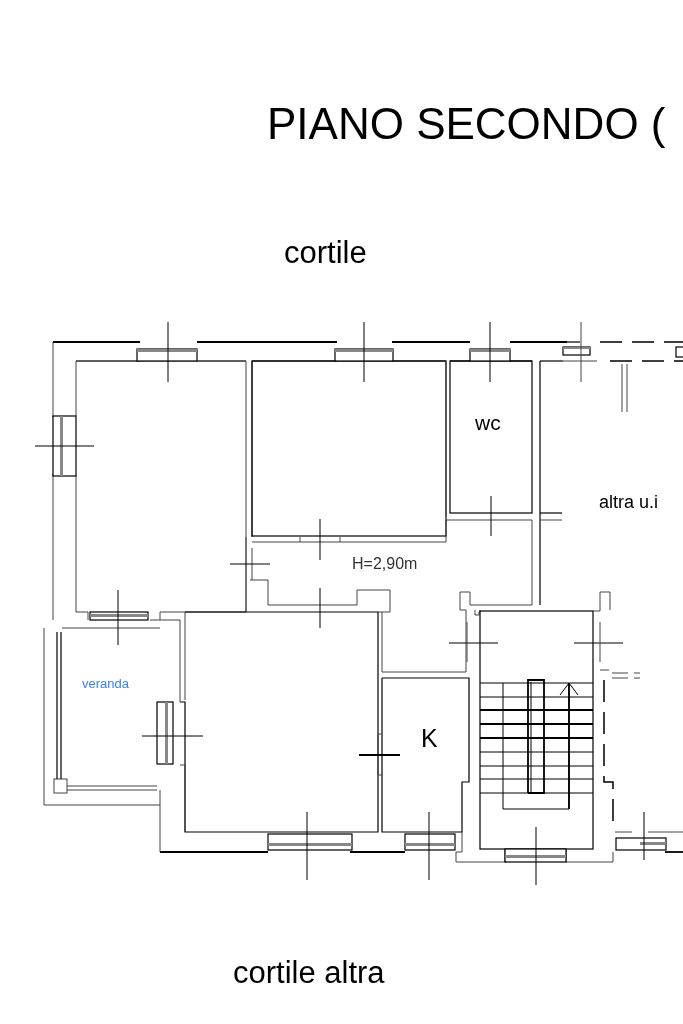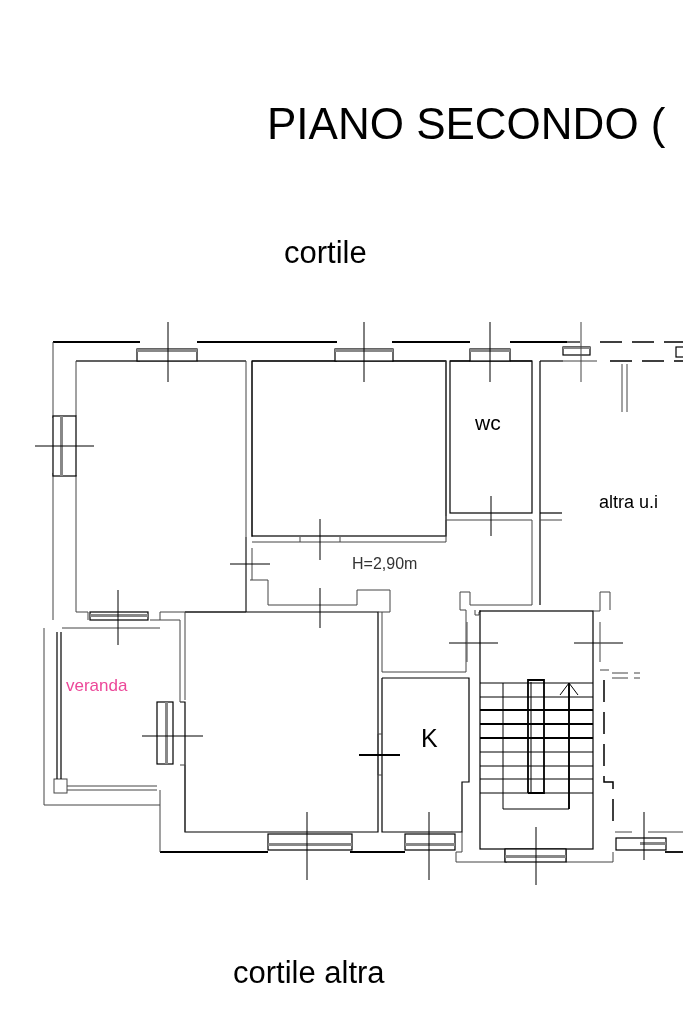--- a/index.html
+++ b/index.html
@@ -6,21 +6,21 @@
   body { width: 683px; height: 1024px; position: relative; overflow: hidden;
          font-family: "Liberation Sans", sans-serif; color: #000; }
   .title { position: absolute; left: 267px; top: 102px; font-size: 44px;
            white-space: nowrap; letter-spacing: 0px; line-height: 1; }
   .label { position: absolute; white-space: nowrap; line-height: 1; }
   .top-yard { left: 284px; top: 237px; font-size: 31px; }
   .bottom-yard { left: 233px; top: 957px; font-size: 31px; }
   .room-wc { left: 475px; top: 412px; font-size: 21px; }
   .room-other { left: 599px; top: 477px; font-size: 18px; margin-top: 16px; }
   .height-note { left: 352px; top: 556px; font-size: 16px; color: #333; }
-  .room-veranda { left: 66px; top: 677px; font-size: 17px; color: #ec4899; }
+  .room-veranda { left: 82px; top: 677px; font-size: 13px; color: #3b82f6; }
   .room-k { left: 421px; top: 726px; font-size: 25px; }
   svg.plan { position: absolute; left: 0; top: 0; }
   .w  { stroke: #000; stroke-width: 1.8; fill: none; }
   .wt { stroke: #000; stroke-width: 1.2; fill: none; }
   .g  { stroke: #444; stroke-width: 1; fill: none; }
   .win { stroke: #000; stroke-width: 1.2; fill: #fff; }
   .wing { fill: #888; stroke: none; }
   .ax { stroke: #000; stroke-width: 1; fill: none; }
   .dash { stroke: #000; stroke-width: 1.5; stroke-dasharray: 22 10; fill: none; }
   .stair { stroke: #000; stroke-width: 1; fill: none; }

